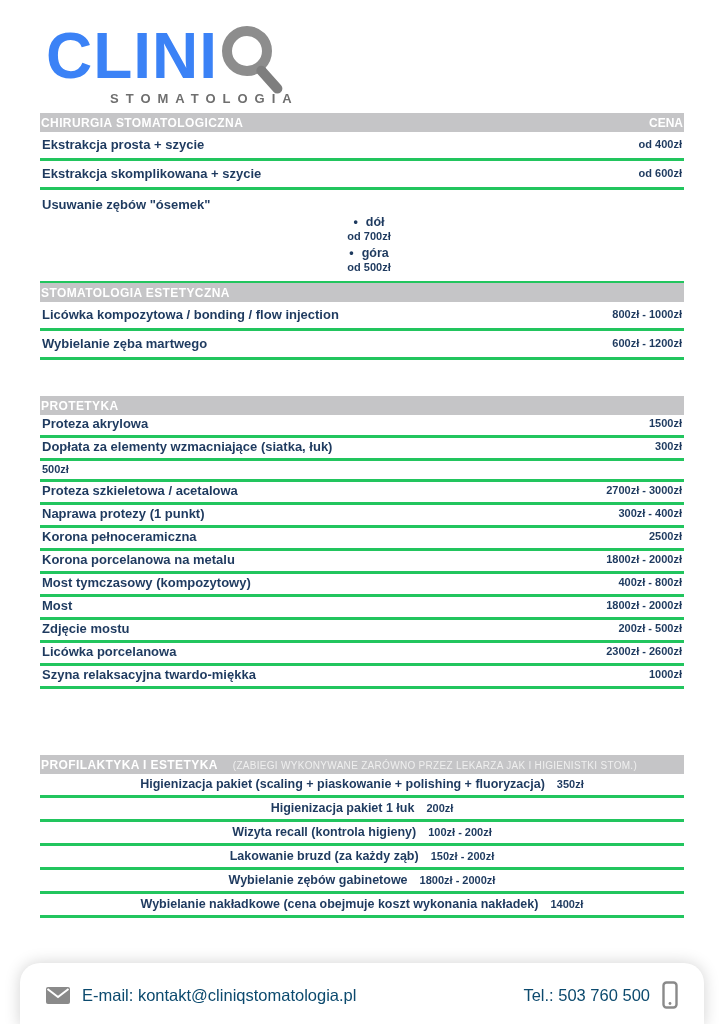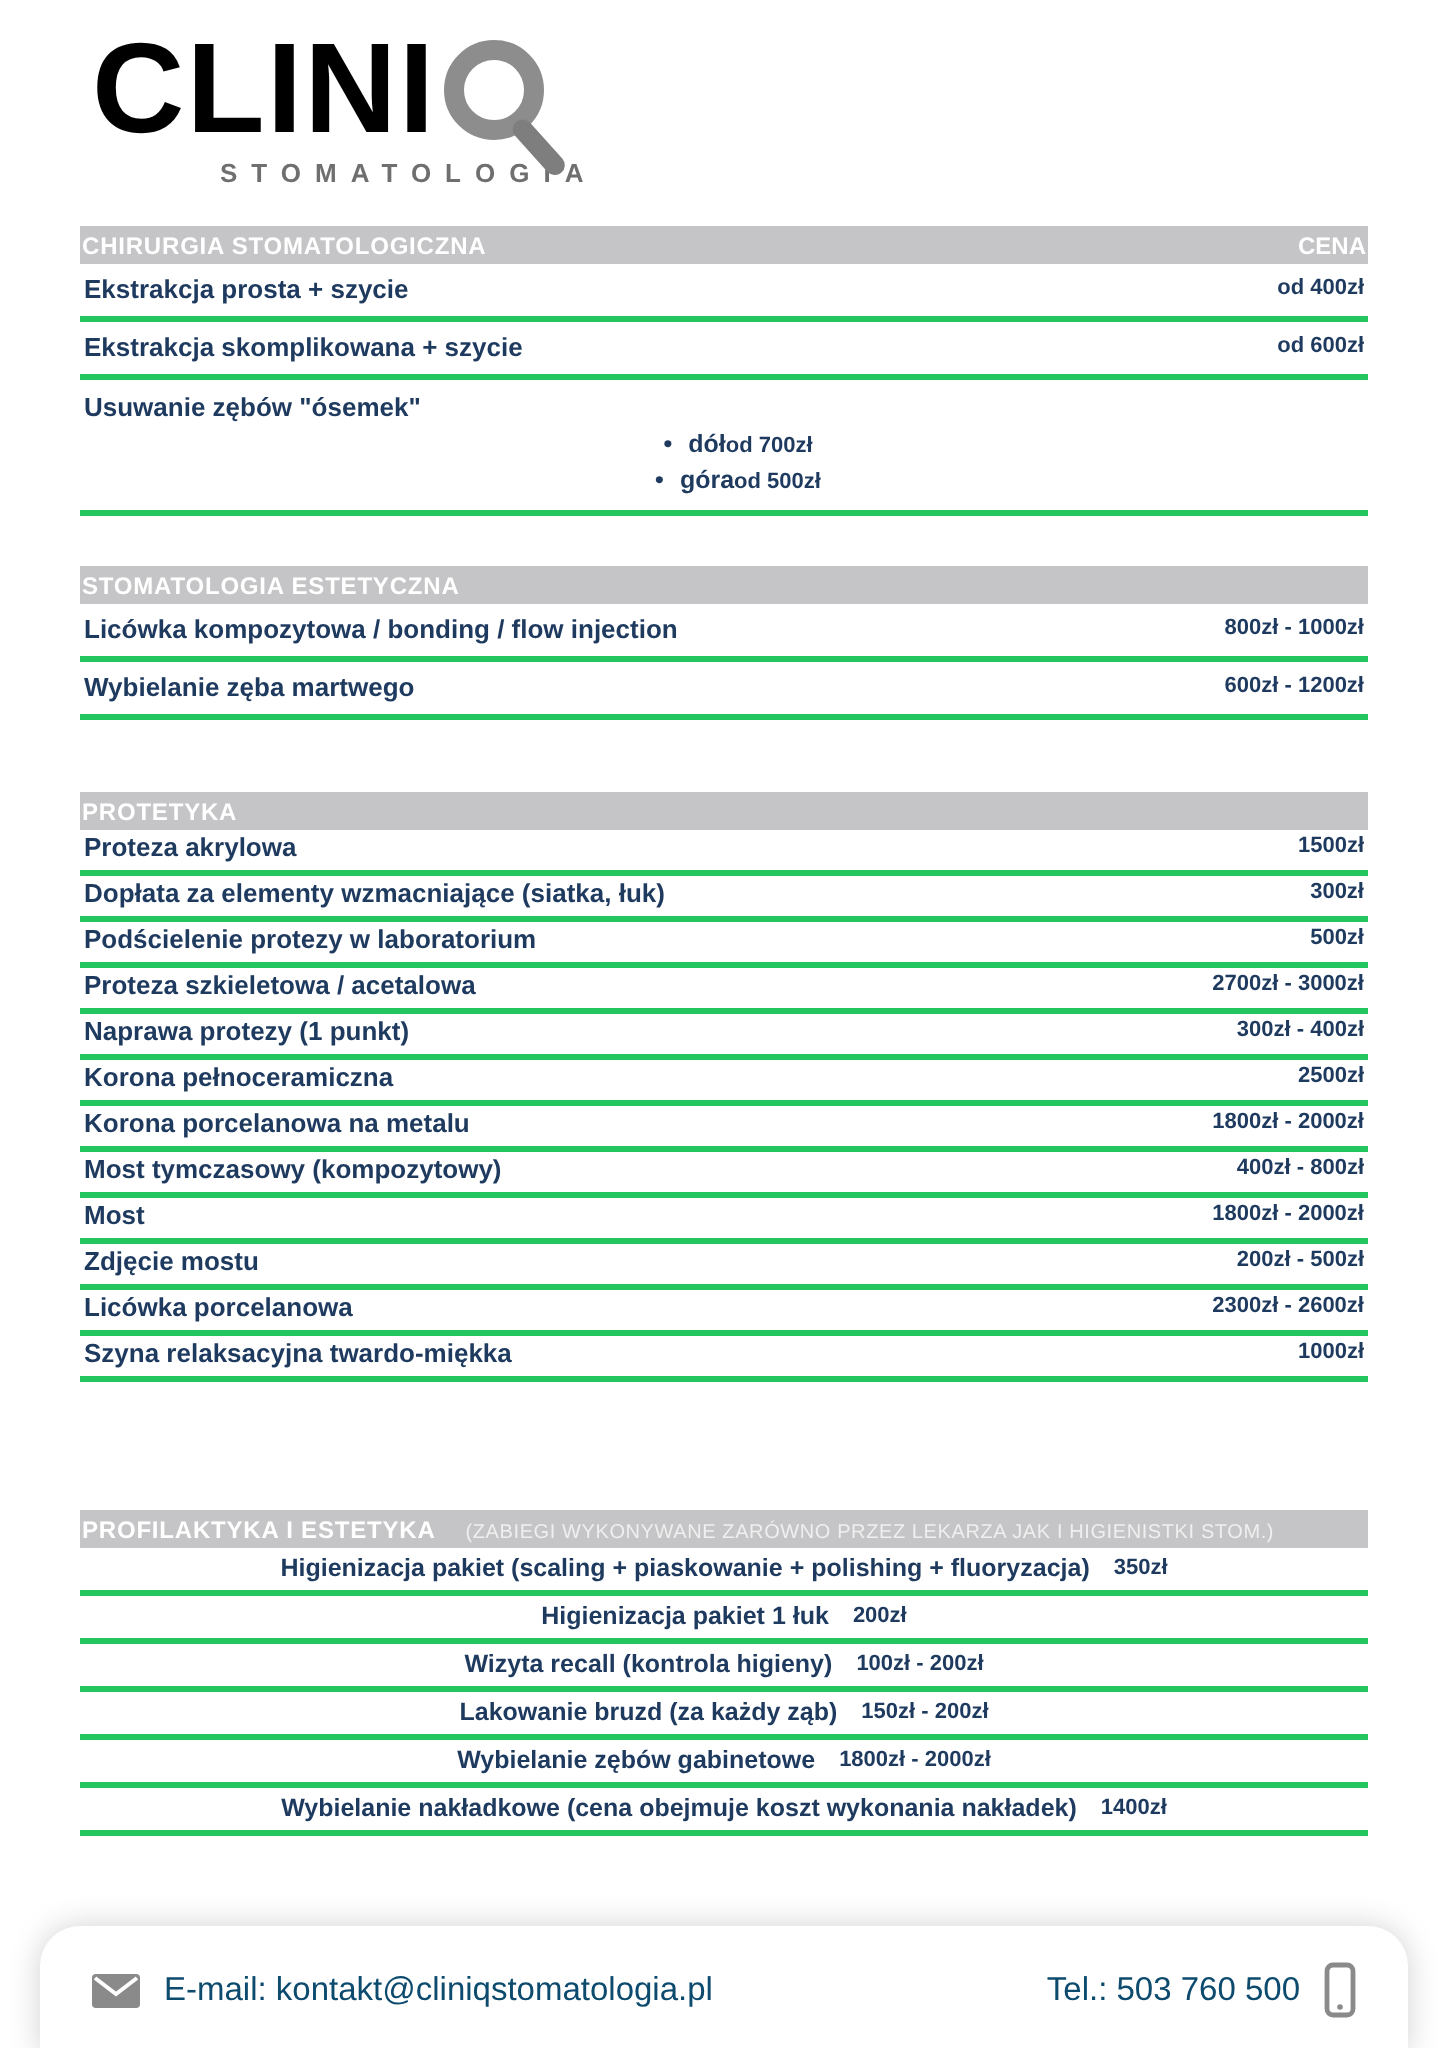--- a/index.html
+++ b/index.html
@@ -2,21 +2,21 @@
 <html><head>
 <meta charset="utf-8">
 <style>
   * { margin:0; padding:0; box-sizing:border-box; }
   html,body { width:724px; height:1024px; background:#ffffff; font-family:"Liberation Sans", "DejaVu Sans", sans-serif; }
   .page { position:relative; width:724px; height:1024px; background:#fff; overflow:hidden; }
 
   
   .logo { position:absolute; top:12px; left:46px; }
   .logo-row { display:flex; align-items:center; }
-  .logo-text { font-size:64px; font-weight:bold; color:#000000; line-height:1; letter-spacing:1px; }
+  .logo-text { font-size:64px; font-weight:bold; color:#3b82f6; line-height:1; letter-spacing:1px;margin-top:12px; }
   .logo-q { display:inline-block; width:50px; height:50px; border:10px solid #8d8d8d; border-radius:50%; position:relative; margin-left:4px; margin-top:2px; }
   .logo-q::after { content:""; position:absolute; width:34px; height:10px; background:#7e7e7e; border-radius:5px; transform:rotate(48deg); transform-origin:left center; left:26px; top:26px; }
   .logo-sub { font-size:13px; font-weight:bold; letter-spacing:7px; color:#6f6f6f; margin-top:3px; margin-left:64px; }
 
   
   .section { position:absolute; left:40px; width:644px; }
   .sec-1 { top:113px; }
   .sec-2 { top:283px; }
   .sec-3 { top:396px; }
   .sec-4 { top:755px; }
@@ -29,21 +29,21 @@
 
   .row { border-bottom:3px solid #22c55e; display:flex; justify-content:space-between; align-items:flex-start; padding:5px 2px 6px 2px; }
   .row-label { color:#1e3a5f; font-size:13px; font-weight:bold; padding-right:12px; }
   .row-price { color:#1e3a5f; font-size:11px; font-weight:bold; white-space:nowrap; padding-top:1px; }
 
   .sec-3 .row { padding:1px 2px 4px 2px;text-align:right; }
   .sec-4 .row { padding:3px 2px 4px 2px;justify-content:center; }
   .sec-4 .row-label { font-size:12.5px; }
 
   .row.multi { display:block; }
-  .sub-row { display:flex; justify-content:center; align-items:center; padding:2px 0 2px 14px; }
+  .sub-row { display:flex; justify-content:flex-end; align-items:center; padding:2px 0 2px 14px;flex-direction:column; }
   .sub-label { color:#1e3a5f; font-size:12.5px; font-weight:bold; }
   .sub-label::before { content:"•"; margin-right:8px; color:#1e3a5f; }
 
   
   .footer { position:absolute; left:20px; top:963px; width:684px; height:64px; background:#ffffff; border-radius:20px 20px 0 0; box-shadow:0 0 16px rgba(0,0,0,0.18); display:flex; align-items:center; justify-content:space-between; padding:0 26px; }
   .contact { display:flex; align-items:center; gap:12px; color:#3d3d3d; font-size:16.5px; }
   .contact-text { color:#0c4a6e; }
 </style>
 </head>
 <body>
@@ -105,21 +105,20 @@
         </div>
         <div class="row">
           <span class="row-label">Proteza akrylowa</span>
           <span class="row-price">1500zł</span>
         </div>
         <div class="row">
           <span class="row-label">Dopłata za elementy wzmacniające (siatka, łuk)</span>
           <span class="row-price">300zł</span>
         </div>
         <div class="row">
-          <span class="row-label">Podścielenie protezy w laboratorium</span>
           <span class="row-price">500zł</span>
         </div>
         <div class="row">
           <span class="row-label">Proteza szkieletowa / acetalowa</span>
           <span class="row-price">2700zł - 3000zł</span>
         </div>
         <div class="row">
           <span class="row-label">Naprawa protezy (1 punkt)</span>
           <span class="row-price">300zł - 400zł</span>
         </div>

